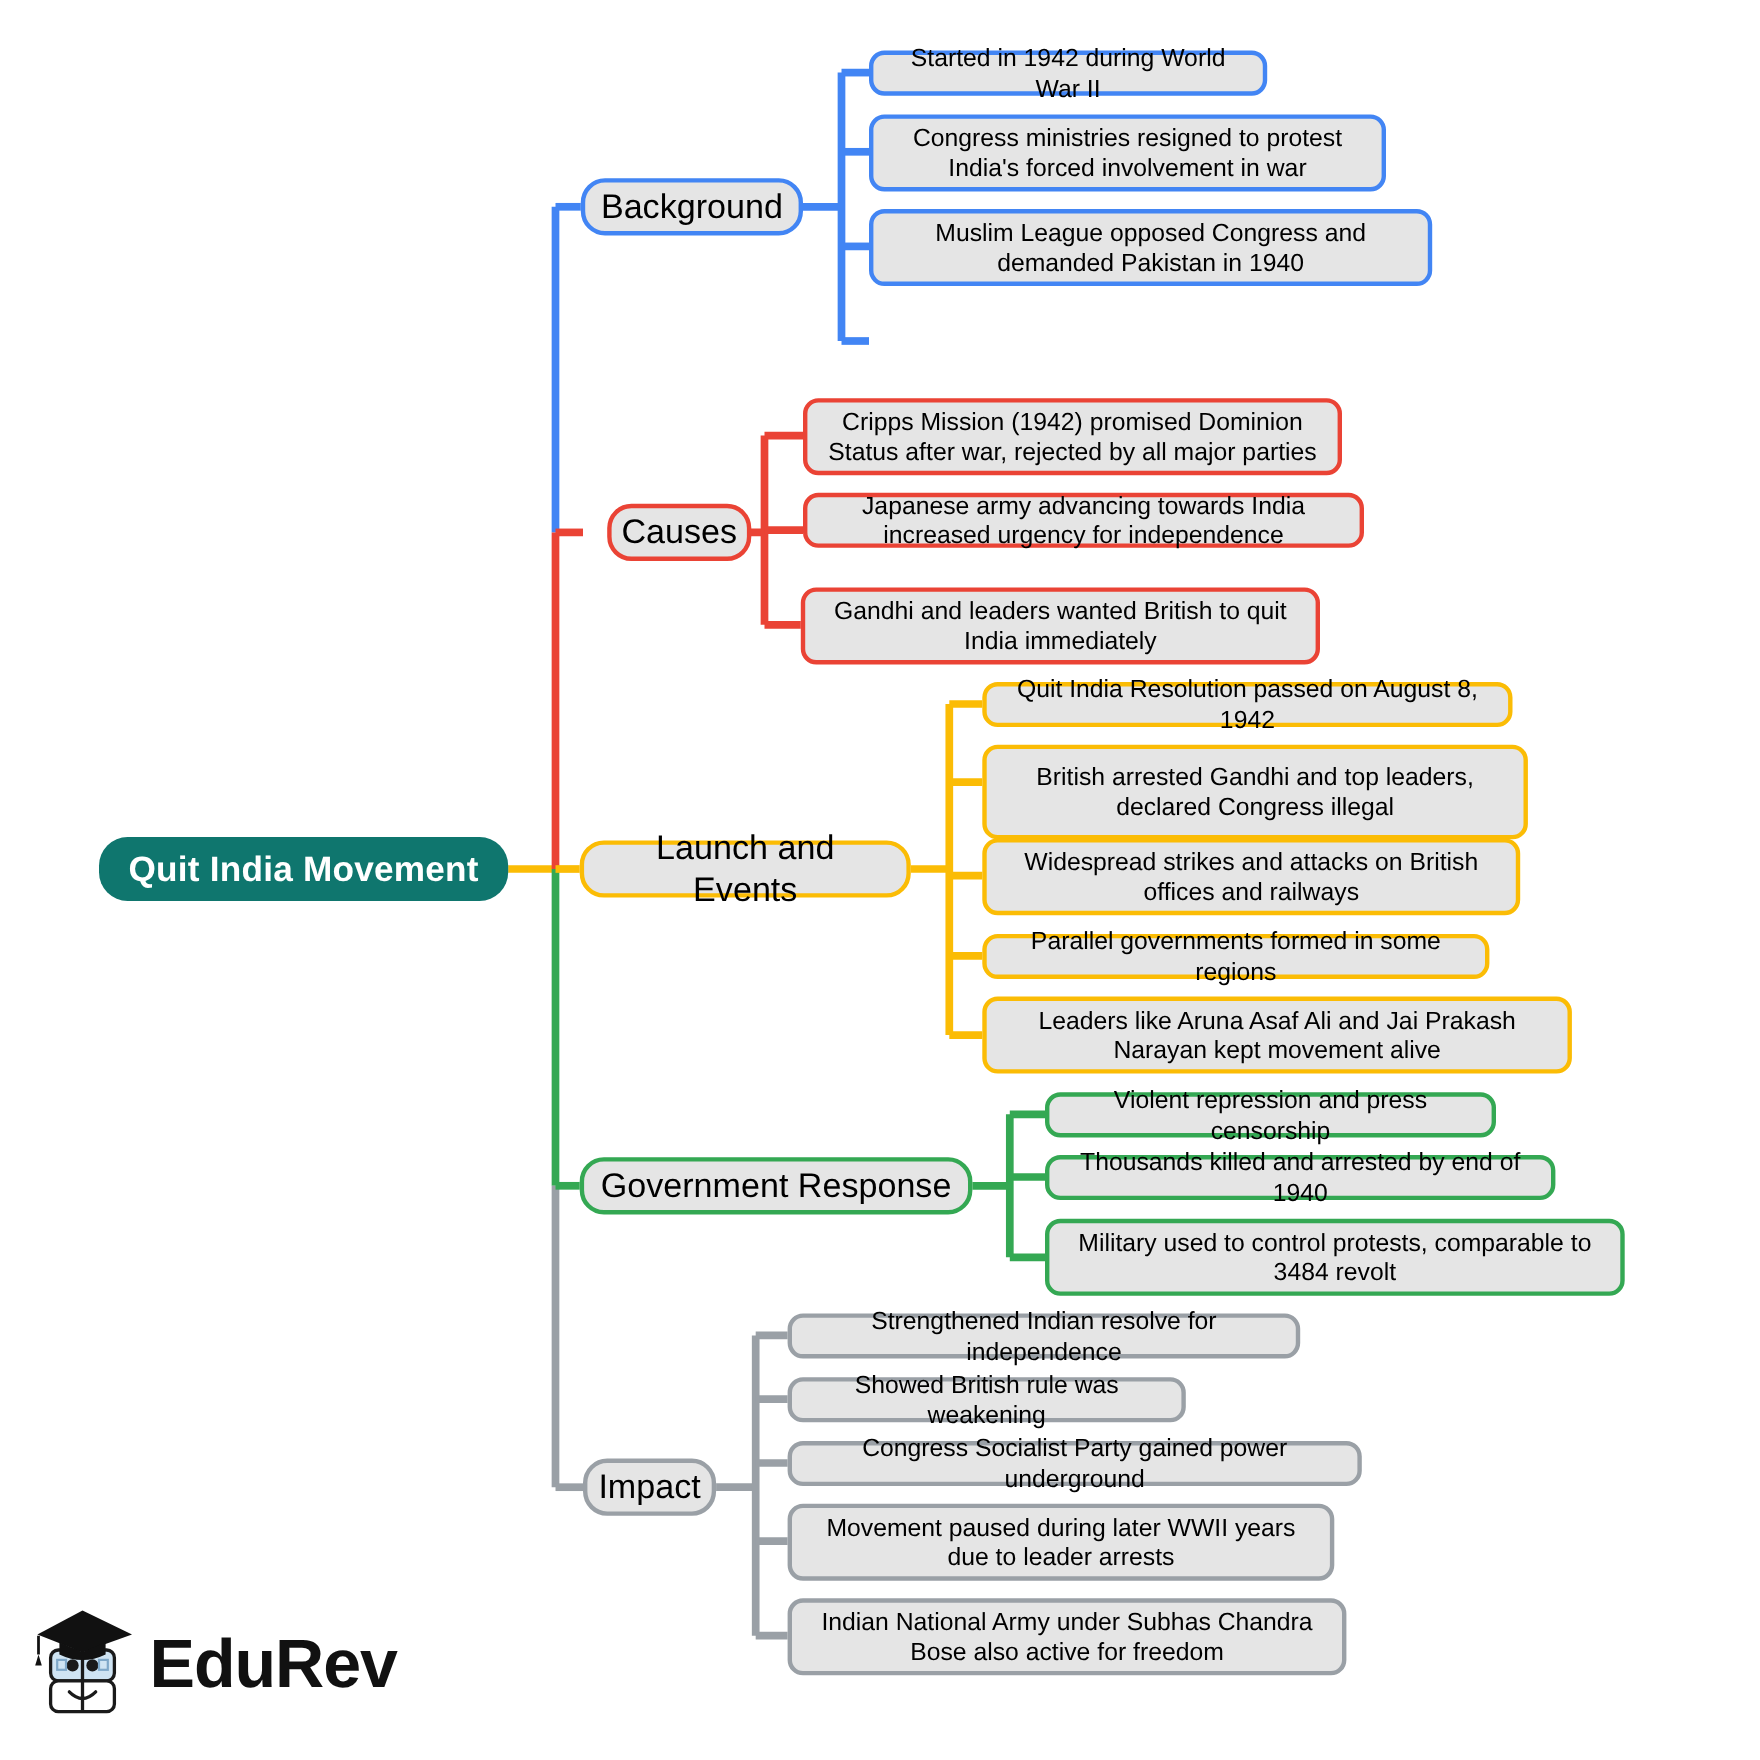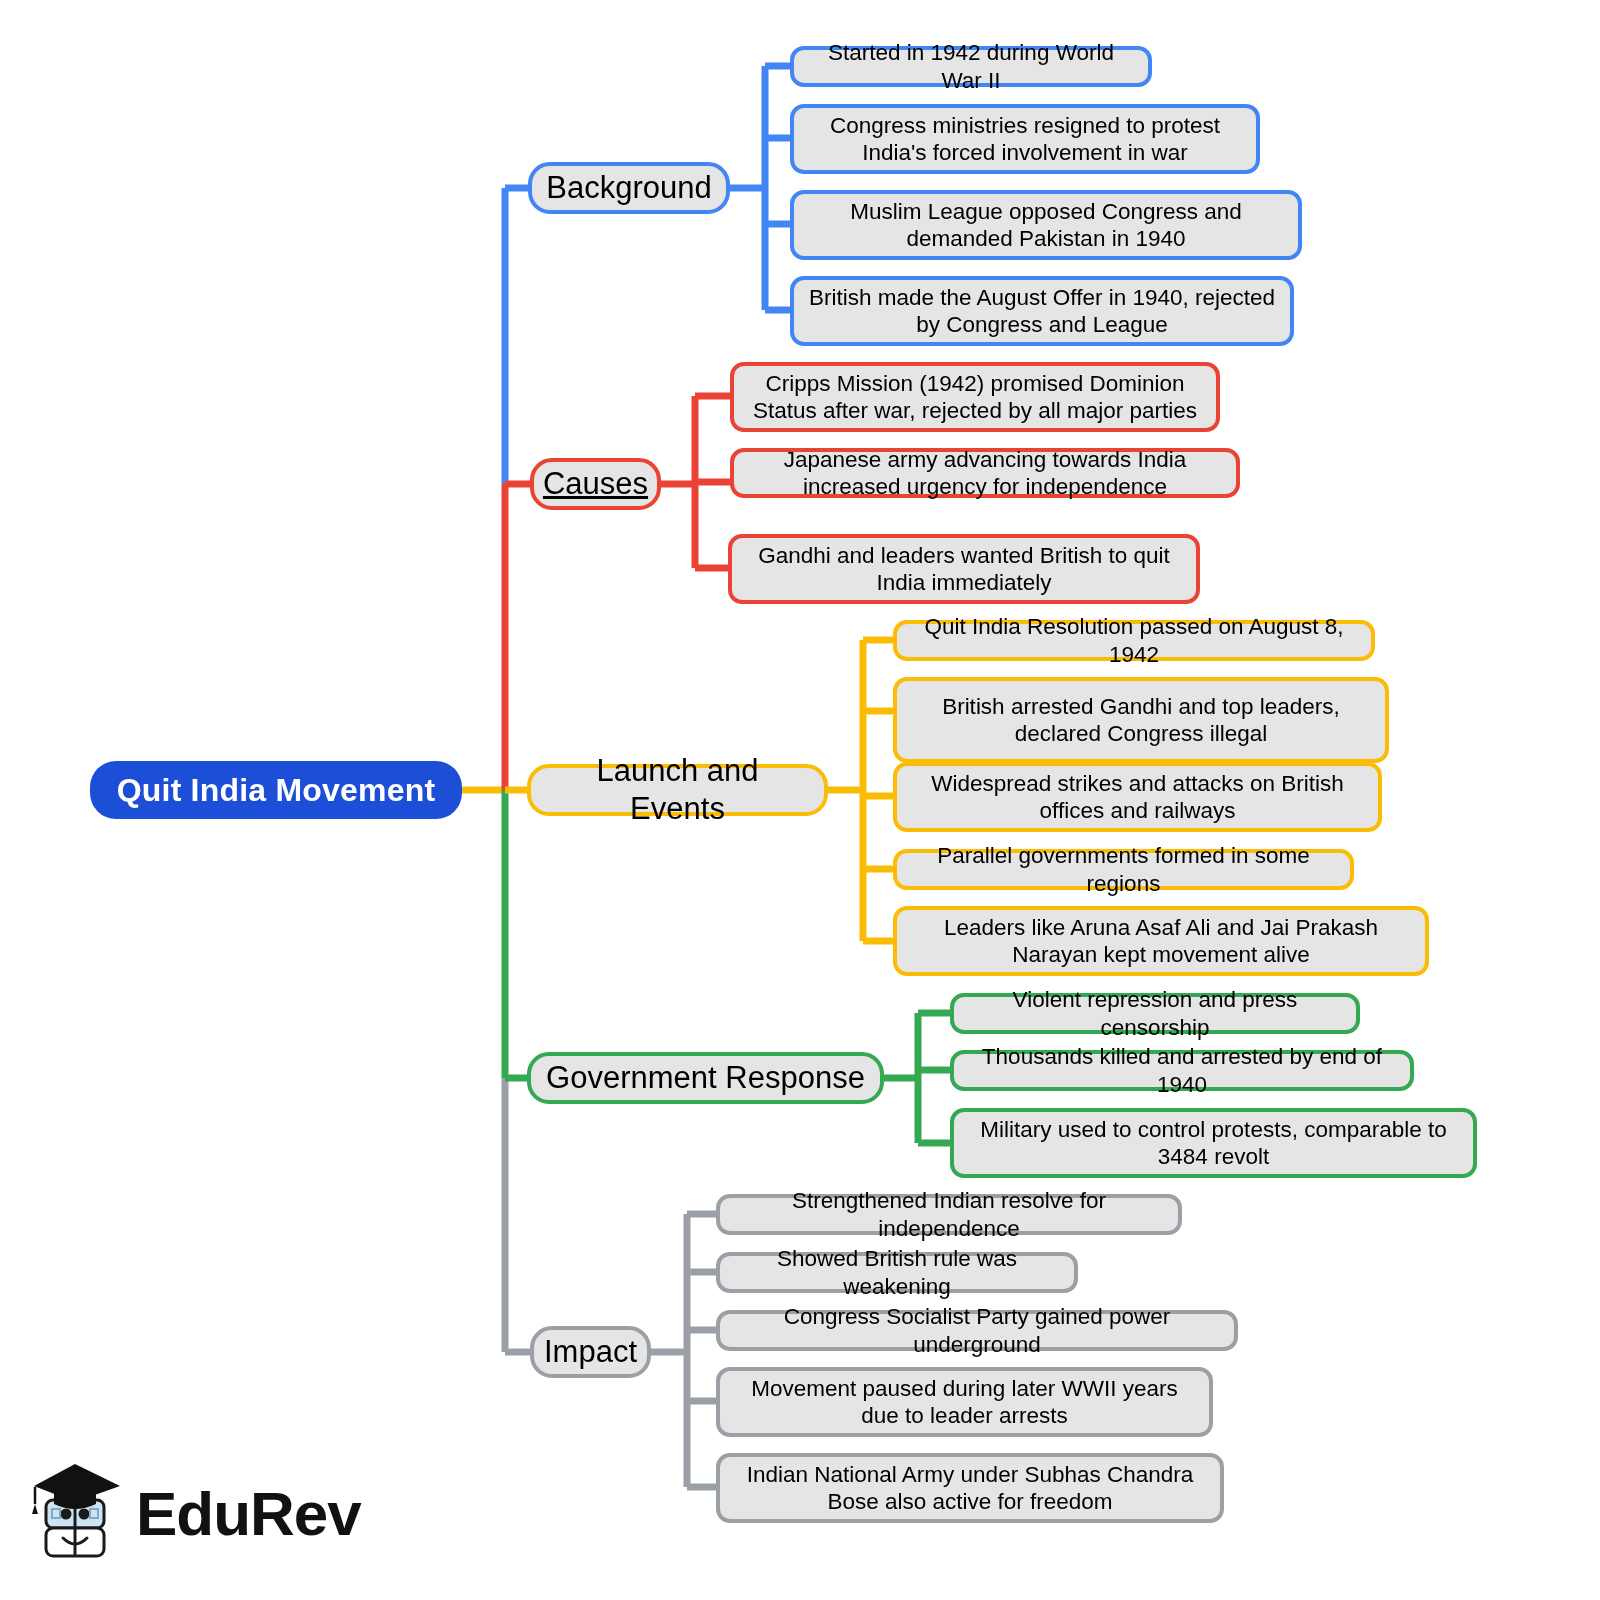--- a/index.html
+++ b/index.html
@@ -38,21 +38,21 @@
     border-style: solid;
     line-height: 1.22;
     color: #000000;
   }
   .root-node {
     position: absolute;
     box-sizing: border-box;
     display: flex;
     align-items: center;
     justify-content: center;
-    background: #1d4ed8;
+    background: #0f766e;
     color: #ffffff;
     font-weight: bold;
     border-radius: 26px;
     letter-spacing: 0.2px;
   }
   .branch-node {
     border-width: 4px;
     border-radius: 22px;
     font-size: 31px;
     padding: 0 14px;
@@ -151,25 +151,22 @@
 
   <div class="node leaf-node" style="left:790px; top:46px; width:362px; height:41px; border-color:#4285F4;">
     <span>Started in 1942 during World War II</span>
   </div>
   <div class="node leaf-node" style="left:790px; top:104px; width:470px; height:70px; border-color:#4285F4;">
     <span>Congress ministries resigned to protest India's forced involvement in war</span>
   </div>
   <div class="node leaf-node" style="left:790px; top:190px; width:512px; height:70px; border-color:#4285F4;">
     <span>Muslim League opposed Congress and demanded Pakistan in 1940</span>
   </div>
-  <div class="node leaf-node" style="left:790px; top:276px; width:504px; height:70px; border-color:#4285F4;">
-    <span>British made the August Offer in 1940, rejected by Congress and League</span>
-  </div>
-
-  <div class="node branch-node" style="left:530px; top:458px; width:131px; height:52px; border-color:#EA4335;text-decoration:underline;">
+
+  <div class="node branch-node" style="left:552px; top:458px; width:131px; height:52px; border-color:#EA4335;">
     <span>Causes</span>
   </div>
 
   <div class="node leaf-node" style="left:730px; top:362px; width:490px; height:70px; border-color:#EA4335;">
     <span>Cripps Mission (1942) promised Dominion Status after war, rejected by all major parties</span>
   </div>
   <div class="node leaf-node" style="left:730px; top:448px; width:510px; height:50px; border-color:#EA4335;">
     <span>Japanese army advancing towards India increased urgency for independence</span>
   </div>
   <div class="node leaf-node" style="left:728px; top:534px; width:472px; height:70px; border-color:#EA4335;">

